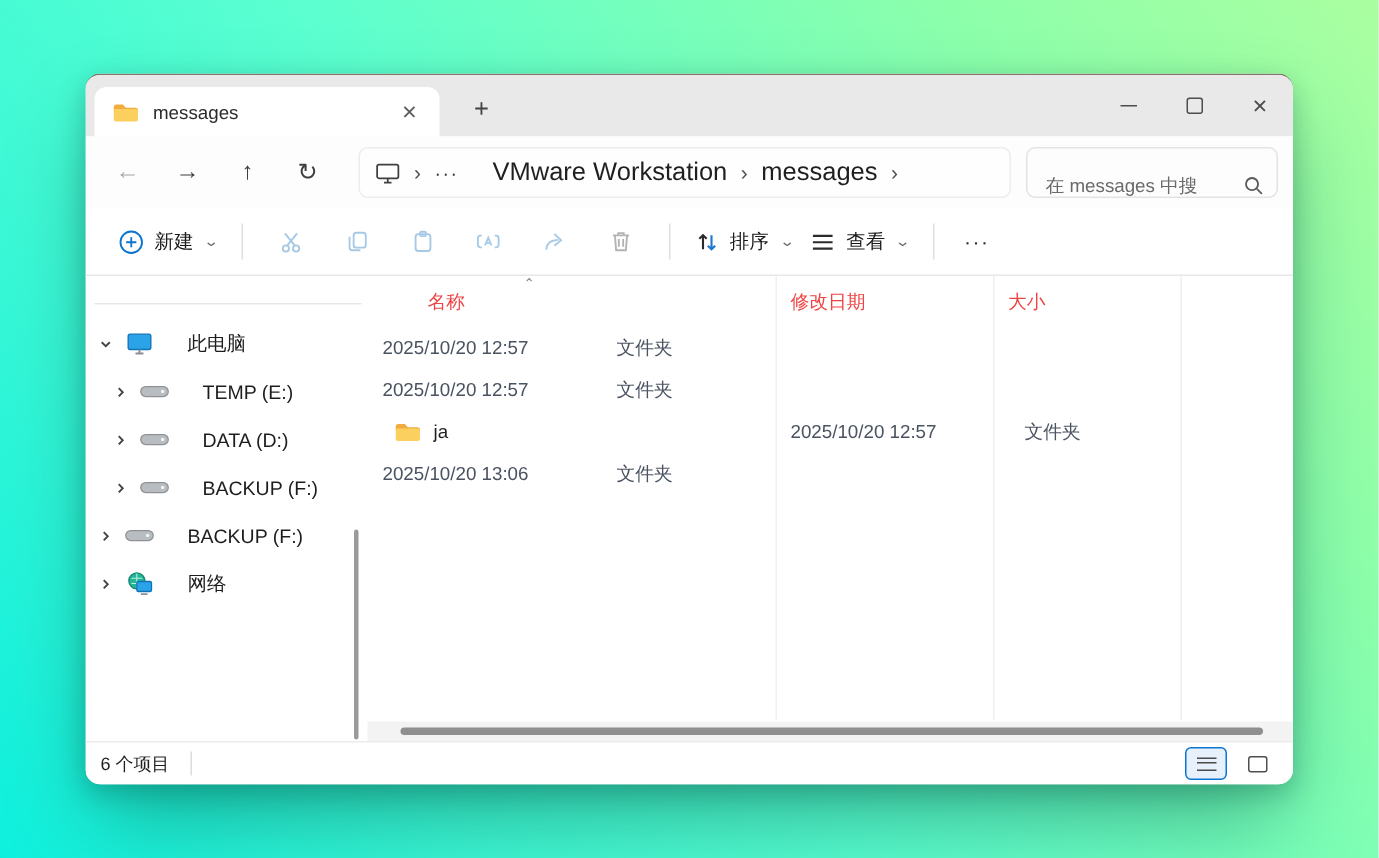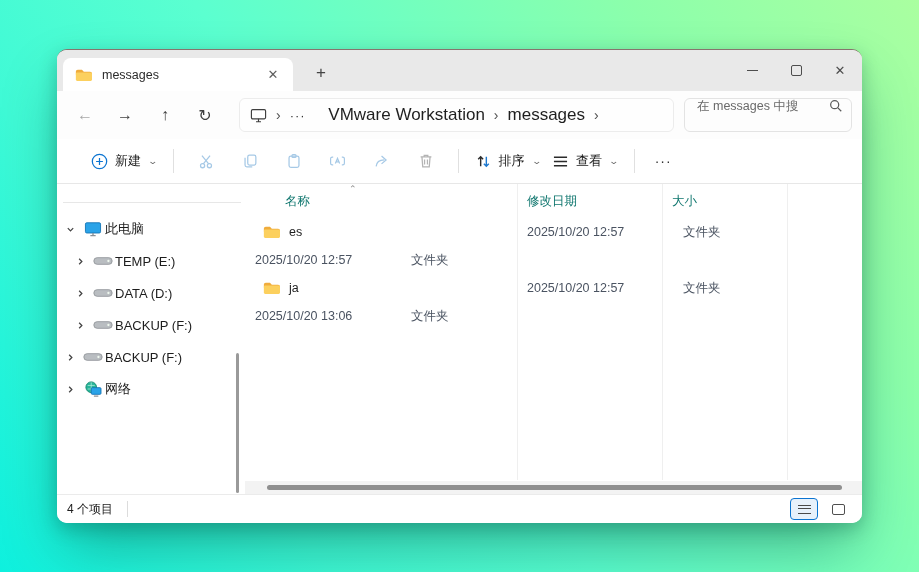--- a/index.html
+++ b/index.html
@@ -30,55 +30,55 @@
   
   .addressbar { height:48px; display:flex; align-items:center; padding:0 10px 0 8px; flex:0 0 auto; background:#fdfdfd; }
   .nav-btn { width:40px; height:34px; display:flex; align-items:center; justify-content:center; font-size:16px; color:#3f3f3f; border-radius:5px; }
   .nav-btn.disabled { color:#a8a8a8; }
   .crumb-box { flex:1; height:34px; margin-left:14px; background:#fefefe; border:1px solid #ececec; border-radius:6px;
     display:flex; align-items:center; padding:0 10px; overflow:hidden; }
   .crumb-sep { color:#4f4f4f; font-size:14px; padding:0 9px; line-height:1; }
   .crumb-item { font-size:17px; color:#1f1f1f; white-space:nowrap; }
   .crumb-more { font-size:13px; color:#333; letter-spacing:1px; }
   .search-box { width:168px; height:34px; margin-left:10px; background:#fdfdfd; border:1px solid #e3e3e3; border-radius:6px;
-    display:flex; align-items:flex-start; padding:0 8px 0 12px; }
+    display:flex; align-items:flex-end; padding:0 8px 0 12px; }
   .search-box input { flex:1; border:none; outline:none; background:transparent; font-size:12.5px; color:#1f1f1f;
     font-family:inherit; min-width:0; }
   .search-box input::placeholder { color:#6a6a6a; opacity:1; }
 
   
-  .toolbar { height:45px; display:flex; align-items:center; padding:0 14px 0 28px; border-bottom:1px solid #e7e7e7; flex:0 0 auto; background:#fff; }
+  .toolbar { height:45px; display:flex; align-items:center; padding:0 14px 0 16px; border-bottom:1px solid #e7e7e7; flex:0 0 auto; background:#fff; }
   .tb-btn { display:flex; align-items:center; gap:7px; padding:0 6px; height:34px; border-radius:5px; font-size:13px; color:#1a1a1a; }
   .tb-sep { width:1px; height:24px; background:#e0e0e0; margin:0 10px; }
   .tb-ico { width:40px; height:34px; display:flex; align-items:center; justify-content:center; border-radius:5px; margin:0 2px; }
   .chev { font-size:9px; color:#6a6a6a; transform:scaleX(1.4); margin-left:1px; }
   .tb-more { font-size:14px; color:#333; letter-spacing:1px; padding:0 10px; }
   .tb-spacer { flex:1; }
   .details-ico { width:19px; height:14px; border:1.2px solid #4a4a4a; border-radius:3px; position:relative; overflow:hidden; }
   .details-ico i { position:absolute; right:0; top:0; bottom:0; width:42%; background:#1d78cf; display:block; }
   .details-ico i::before { content:""; position:absolute; left:1.5px; right:1.5px; top:3px; height:1.4px; background:#fff; box-shadow:0 3.5px 0 #fff; }
 
   
   .content { flex:1; display:flex; min-height:0; position:relative; background:#fff; }
 
   .sidebar { width:188px; flex:0 0 auto; position:relative; padding-top:12px; }
   .side-sep { height:1px; background:#e7e7e7; margin:6px 4px 10px 6px; }
   .tree-row { height:32px; display:flex; align-items:center; border-radius:4px; margin:0 12px 0 2px; font-size:13px; color:#1d1d1d; position:relative; }
   .tree-row.selected { background:#e9e9e9; }
   .tree-chev { width:22px; display:flex; justify-content:center; color:#555; flex:0 0 auto; }
   .tree-ind .tree-chev { margin-left:10px; }
   .tree-ico { width:24px; display:flex; justify-content:center; flex:0 0 auto; }
-  .tree-label { margin-left:0; white-space:nowrap; }
+  .tree-label { margin-left:20px; white-space:nowrap; }
   .side-scroll { position:absolute; right:6px; top:169px; width:3px; height:140px; background:#9a9a9a; border-radius:2px; }
 
   .main { flex:1; position:relative; min-width:0; }
   .colline { position:absolute; top:0; bottom:14px; width:1px; background:#efefef; }
   .sort-indicator { position:absolute; left:104px; top:0px; color:#8a8a8a; font-size:9px; }
   .list-header { position:absolute; left:0; right:0; top:3px; height:28px; display:flex; align-items:center;
-    font-size:12.5px; color:#0f766e; }
+    font-size:12.5px; color:#ef4444; }
   .hdr-name { width:272px; padding-left:40px; }
   .hdr-mod { width:145px; padding-left:10px; }
   .hdr-type { width:125px; padding-left:10px; }
   .hdr-size { padding-left:10px; }
   .file-row { position:absolute; left:0; right:0; height:28px; display:flex; align-items:center; font-size:12.5px; }
   .cell-name { width:272px; display:flex; align-items:center; padding-left:18px; color:#1f1f1f; }
   .cell-name span { margin-left:9px; }
   .cell-mod { width:145px; padding-left:10px; color:#4a5361; }
   .cell-type { width:125px; padding-left:21px; color:#4a5361; }
   .hscroll-track { position:absolute; left:0; right:0; bottom:0; height:13px; background:#f3f3f3; }
@@ -343,27 +343,20 @@
 
       <div class="sort-indicator">⌃</div>
 
       <div class="list-header">
         <div class="hdr-name">名称</div>
         <div class="hdr-mod">修改日期</div>
         <div class="hdr-size">大小</div>
       </div>
 
       <div class="file-row" style="top:34px">
-        <div class="cell-name">
-          <svg width="17" height="14" viewBox="0 0 20 16">
-              <path d="M1 4 q0-2.2 2.2-2.2 h5 l2.2 2.4 h7.4 q2.2 0 2.2 2.2 v1 H1z" fill="#f0ac3c"></path>
-              <rect x="1" y="5.2" width="19" height="9.8" rx="1.6" fill="#fcd05e"></rect>
-            </svg>
-          <span>es</span>
-        </div>
         <div class="cell-mod">2025/10/20 12:57</div>
         <div class="cell-type">文件夹</div>
       </div>
 
       <div class="file-row" style="top:62px">
         <div class="cell-mod">2025/10/20 12:57</div>
         <div class="cell-type">文件夹</div>
       </div>
 
       <div class="file-row" style="top:90px">
@@ -383,21 +376,21 @@
         <div class="cell-type">文件夹</div>
       </div>
 
       <div class="hscroll-track">
         <div class="hscroll-thumb"></div>
       </div>
     </div>
   </div>
 
   <div class="statusbar">
-    <span class="status-text">4 个项目</span>
+    <span class="status-text">6 个项目</span>
     <span class="status-sep"></span>
     <span class="status-spacer"></span>
     <span class="view-toggle active">
         <span class="lines-ico"></span>
       </span>
     <span class="view-toggle">
         <span class="square-ico"></span>
       </span>
   </div>
 

